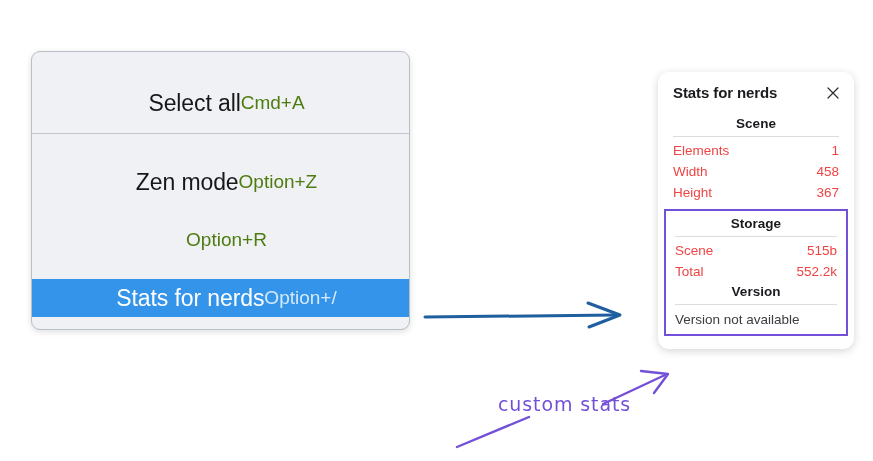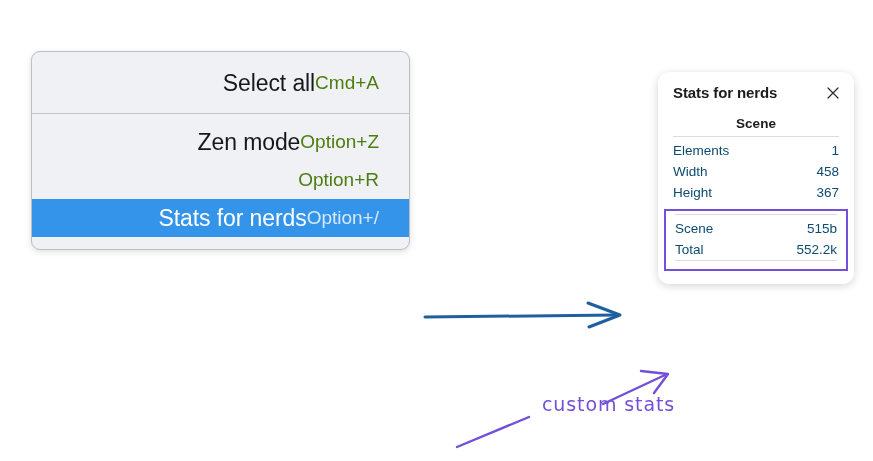--- a/index.html
+++ b/index.html
@@ -38,25 +38,26 @@
     padding: 9px 0 12px 0;
   }
   .menu-sep {
     height: 1px;
     background: #c2c7cf;
     width: 100%;
   }
   .menu-item {
     display: flex;
     align-items: center;
-    justify-content: flex-end;
+    justify-content: center;
     height: 38px;
     padding: 0 30px 0 42px;
     box-sizing: border-box;
     cursor: default;
+    margin-top: 20px;
   }
   .menu-item .mi-label {
     font-size: 23px;
     color: #17181a;
     letter-spacing: -0.1px;
     white-space: nowrap;
   }
   .menu-item .mi-shortcut {
     font-size: 19px;
     color: #4d7c0f;
@@ -113,21 +114,21 @@
   .hrule {
     height: 1px;
     background: #dcdcdf;
     margin: 0 4px 3px 4px;
   }
   .stat-row {
     display: flex;
     justify-content: space-between;
     align-items: center;
     font-size: 13.5px;
-    color: #0c4a6e;
+    color: #ef4444;
     padding: 3px 4px 3px 4px;
   }
   .stat-row .sv {
     font-variant-numeric: tabular-nums;
   }
   .single-row {
     font-size: 13.5px;
     color: #3c3c42;
     padding: 4px 4px 2px 4px;
     text-align: left;
@@ -149,21 +150,20 @@
   }
   #handwriting {
     position: absolute;
     left: 498px;
     top: 393px;
     font-family: "DejaVu Sans", sans-serif;
     font-size: 19px;
     color: #7350d8;
     letter-spacing: 0.9px;
     white-space: nowrap;
-    margin-left: 44px;
   }
 </style>
 </head>
 <body>
 
 <div id="context-menu">
 
   <div class="menu-group group-top">
     <div class="menu-item">
       <span class="mi-label">Select all</span>
@@ -213,33 +213,36 @@
     </div>
     <div class="stat-row">
       <span class="sl">Height</span>
       <span class="sv">367</span>
     </div>
   </div>
 
   <div id="highlight-box">
 
     <div>
+      <div class="section-title">Storage</div>
       <div class="hrule"></div>
       <div class="stat-row">
         <span class="sl">Scene</span>
         <span class="sv">515b</span>
       </div>
       <div class="stat-row">
         <span class="sl">Total</span>
         <span class="sv">552.2k</span>
       </div>
     </div>
 
     <div>
+      <div class="section-title">Version</div>
       <div class="hrule"></div>
+      <div class="single-row">Version not available</div>
     </div>
 
   </div>
 
 </div>
 
 <svg id="ink-layer" viewBox="0 0 873 461">
 
   <g>
     <path d="M425 317 L616 315" stroke="#1f5fa0" stroke-width="3" fill="none" stroke-linecap="round"></path>

